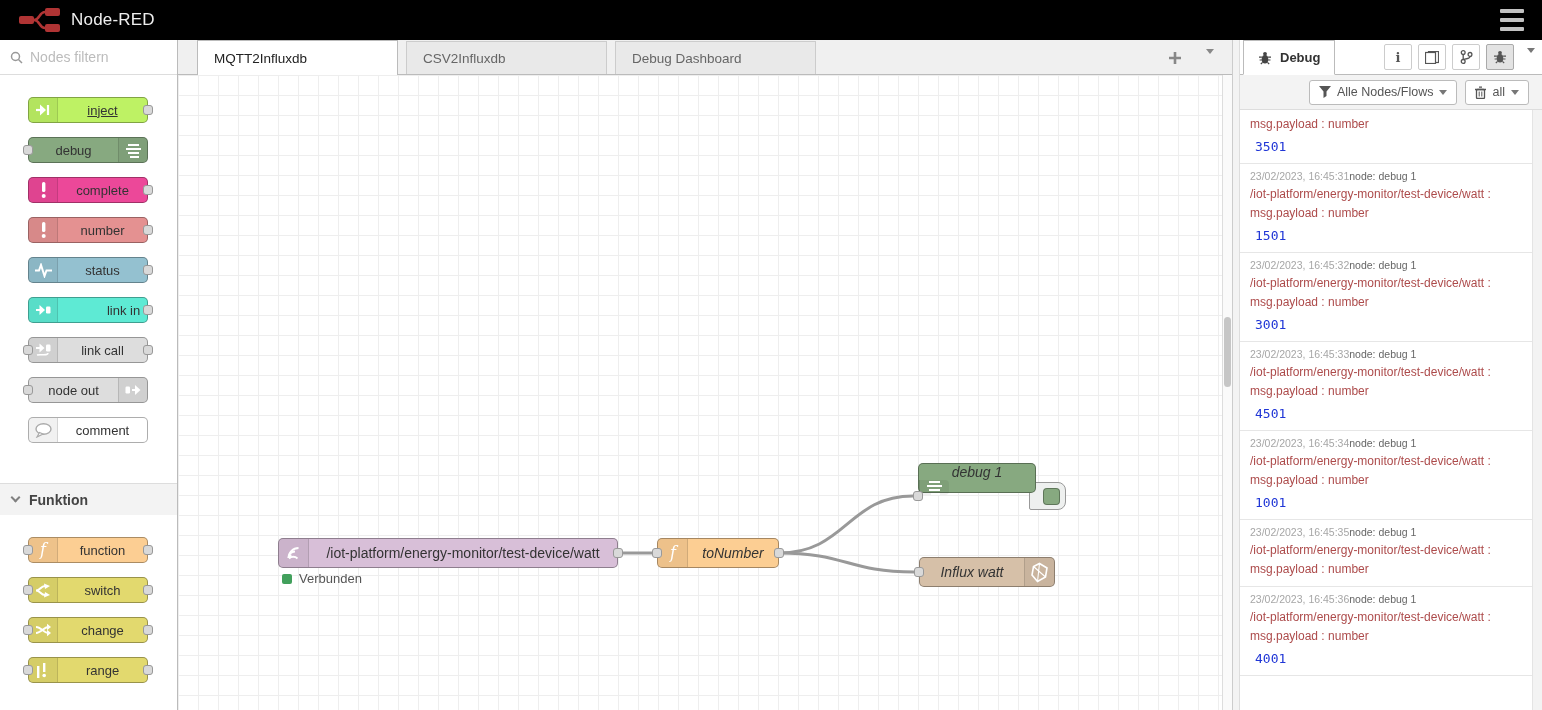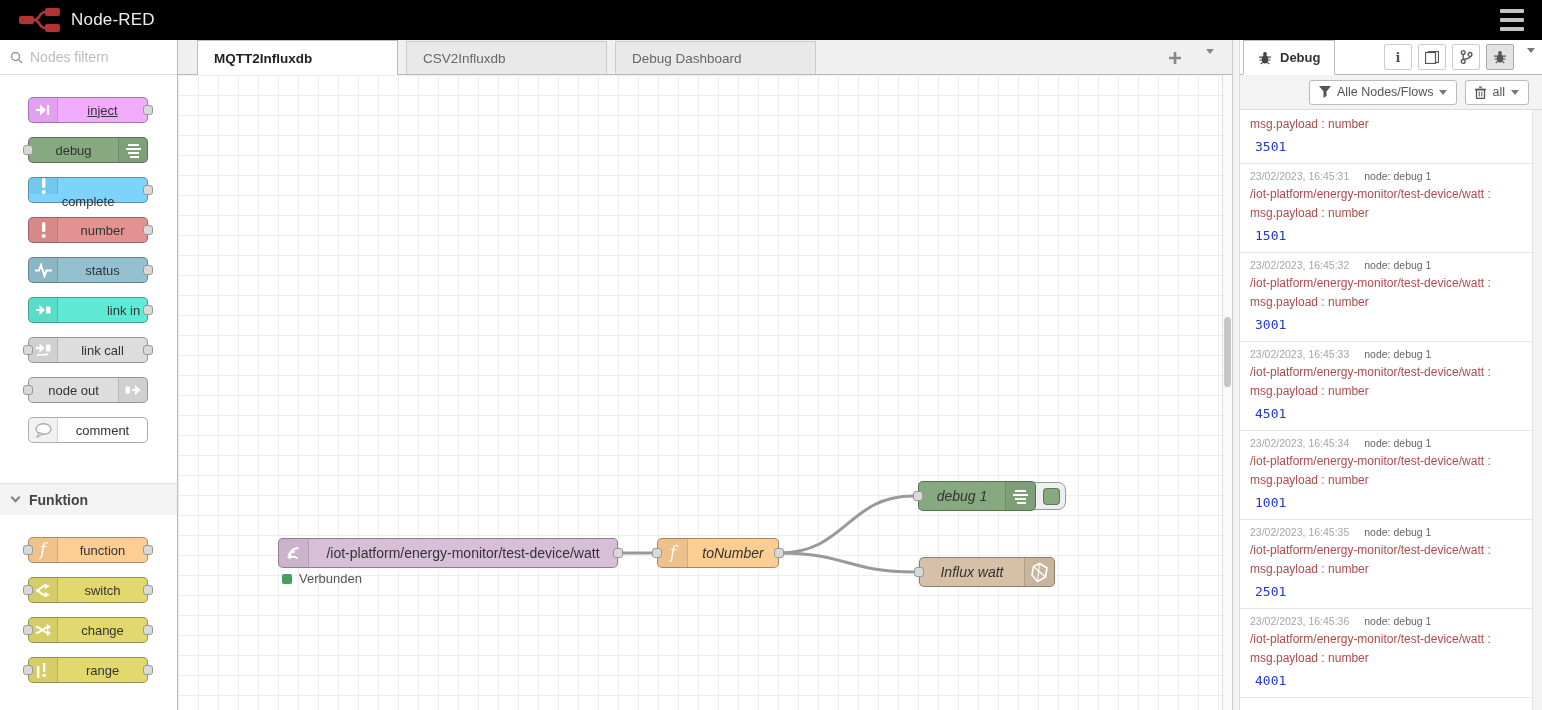--- a/index.html
+++ b/index.html
@@ -49,21 +49,21 @@
   .pnode .port.pl { left:-6px; } .pnode .port.pr { right:-6px; }
 
   
   .canvas { position:absolute; left:178px; top:40px; width:1054px; height:670px; background:#fff; }
   .tabbar { position:relative; height:35px; background:#f0f0f0; border-bottom:1px solid #bbb;
     display:flex; align-items:flex-end; }
   .tab { height:33px; width:201px; margin-left:8px; background:#e9e9e9; border:1px solid #ccc;
     border-bottom:none; display:flex; align-items:center; padding:0 16px; font-size:13.5px;
     color:#666; cursor:pointer; white-space:nowrap; }
   .tab:first-child { margin-left:19px; }
-  .tab.active { background:#fff; color:#222; font-weight:bold; height:35px; margin-bottom:-1px;
+  .tab.active { background:#fff; color:#222; font-weight:normal; height:35px; margin-bottom:-1px;
     border-color:#bbb; }
   .tab-add { position:absolute; right:46px; top:7px; width:22px; height:22px; display:flex;
     align-items:center; justify-content:center; cursor:pointer; }
   .tab-menu { position:absolute; right:18px; top:14px; cursor:pointer; }
   .tab-menu .caret-down { border-top-color:#888; }
 
   .grid { position:absolute; left:0; top:35px; width:1044px; height:635px; background:#fff;
     background-image:linear-gradient(#eee 1px, transparent 1px),
                      linear-gradient(90deg,#eee 1px, transparent 1px);
     background-size:20px 20px; }
@@ -110,21 +110,21 @@
   .sb-caret .caret-down { border-top-color:#777; }
   .sb-toolbar { height:35px; background:#f3f3f3; border-bottom:1px solid #ddd; display:flex;
     align-items:center; justify-content:flex-end; gap:8px; padding-right:13px; }
   .tb-btn { height:25px; border:1px solid #bbb; border-radius:3px; background:#fff; display:flex;
     align-items:center; gap:6px; padding:0 9px; font-size:12.5px; color:#555; cursor:pointer; }
   .dbg-list { position:absolute; left:0; top:70px; right:10px; bottom:0; background:#fff;
     overflow:hidden; }
   .dbg-vscroll { position:absolute; right:0; top:70px; width:10px; bottom:0; background:#f3f3f3;
     border-left:1px solid #e4e4e4; }
   .dbg-msg { padding:5px 10px 7px; border-bottom:1px solid #e6e6e6; }
-  .dbg-meta { display:flex; gap:15px; font-size:10.5px; line-height:14px; margin-bottom:2px; }
+  .dbg-meta { display:flex; gap:0; font-size:10.5px; line-height:14px; margin-bottom:2px; }
   .dbg-time { color:#a6a6a6; }
   .dbg-node { color:#666; }
   .dbg-topic, .dbg-path { font-size:12px; line-height:19px; color:#ad4b4b; }
   .dbg-value { font-family:"DejaVu Sans Mono", monospace; font-size:13px; line-height:18px;
     color:#2036d6; margin-top:4px; padding-left:5px; }
 </style>
 </head>
 <body>
 
 <div class="stage">
@@ -151,21 +151,21 @@
   <div class="palette">
     <div class="palette-search">
       <svg width="13" height="13">
         <circle cx="5.5" cy="5.5" r="4" fill="none" stroke="#999" stroke-width="1.5"></circle>
         <path d="M8.5 8.5L12 12" stroke="#999" stroke-width="1.5"></path>
       </svg>
       <span>Nodes filtern</span>
     </div>
     <div id="palette-sections">
         <div class="psec-nodes">
-          <div class="pnode" style="background: #f0abfc; text-decoration: underline;">
+          <div class="pnode" style="background: #bef264; text-decoration: underline;">
             <span class="pnode-icon ileft">
               <svg width="16" height="14">
                 <path d="M1 7h6" stroke="#fff" stroke-width="2.2"></path>
                 <path d="M5 1.5l6 5.5-6 5.5z" fill="#fff"></path>
                 <path d="M13 2v10" stroke="#fff" stroke-width="2.2"></path>
               </svg>
             </span>
             <span class="pnode-label">inject</span>
             <span class="port pr"></span>
           </div>
@@ -176,21 +176,21 @@
                 <g fill="#fff">
                   <rect x="2" y="1" width="11" height="2"></rect>
                   <rect x="0" y="5" width="15" height="2"></rect>
                   <rect x="2" y="9" width="11" height="2"></rect>
                   <rect x="4" y="13" width="9" height="2"></rect>
                 </g>
               </svg>
             </span>
             <span class="port pl"></span>
           </div>
-          <div class="pnode" style="background: #7dd3fc; flex-direction: column;">
+          <div class="pnode" style="background: #ec4899;">
             <span class="pnode-icon ileft">
               <svg width="5" height="16">
                 <rect x="1" y="0" width="3.4" height="10" rx="1.6" fill="#fff"></rect>
                 <circle cx="2.7" cy="14" r="2" fill="#fff"></circle>
               </svg>
             </span>
             <span class="pnode-label">complete</span>
             <span class="port pr"></span>
           </div>
           <div class="pnode" style="background: rgb(228, 145, 145);">
@@ -364,21 +364,21 @@
 
       <div class="fnode" id="node-tonumber" style="left: 479px; top: 463px; width: 122px; background: rgb(252, 206, 147);">
         <span class="fnode-icon ileft">
           <svg width="12" height="20">
               <text x="6" y="15" text-anchor="middle" font-family="DejaVu Serif, serif" font-style="italic" font-size="16" fill="#fff">f</text>
             </svg>
         </span>
         <span class="fnode-label it">toNumber</span>
       </div>
 
-      <div class="fnode" id="node-debug" style="left: 740px; top: 406px; width: 118px; background: rgb(135, 169, 128);">
+      <div class="fnode" id="node-debug" style="left: 740px; top: 388px; width: 118px; background: rgb(135, 169, 128); flex-direction: column;">
         <span class="fnode-label it">debug 1</span>
         <span class="fnode-icon iright">
           <svg width="15" height="15">
             <g fill="#fff">
               <rect x="2" y="1" width="11" height="2"></rect>
               <rect x="0" y="5" width="15" height="2"></rect>
               <rect x="2" y="9" width="11" height="2"></rect>
               <rect x="4" y="13" width="9" height="2"></rect>
             </g>
           </svg>
@@ -524,21 +524,20 @@
             <div class="dbg-path">msg.payload : number</div>
             <div class="dbg-value">1001</div>
           </div>
           <div class="dbg-msg">
             <div class="dbg-meta">
               <span class="dbg-time">23/02/2023, 16:45:35</span>
               <span class="dbg-node">node: debug 1</span>
             </div>
             <div class="dbg-topic">/iot-platform/energy-monitor/test-device/watt :</div>
             <div class="dbg-path">msg.payload : number</div>
-            <div class="dbg-value">2501</div>
           </div>
           <div class="dbg-msg">
             <div class="dbg-meta">
               <span class="dbg-time">23/02/2023, 16:45:36</span>
               <span class="dbg-node">node: debug 1</span>
             </div>
             <div class="dbg-topic">/iot-platform/energy-monitor/test-device/watt :</div>
             <div class="dbg-path">msg.payload : number</div>
             <div class="dbg-value">4001</div>
           </div>

